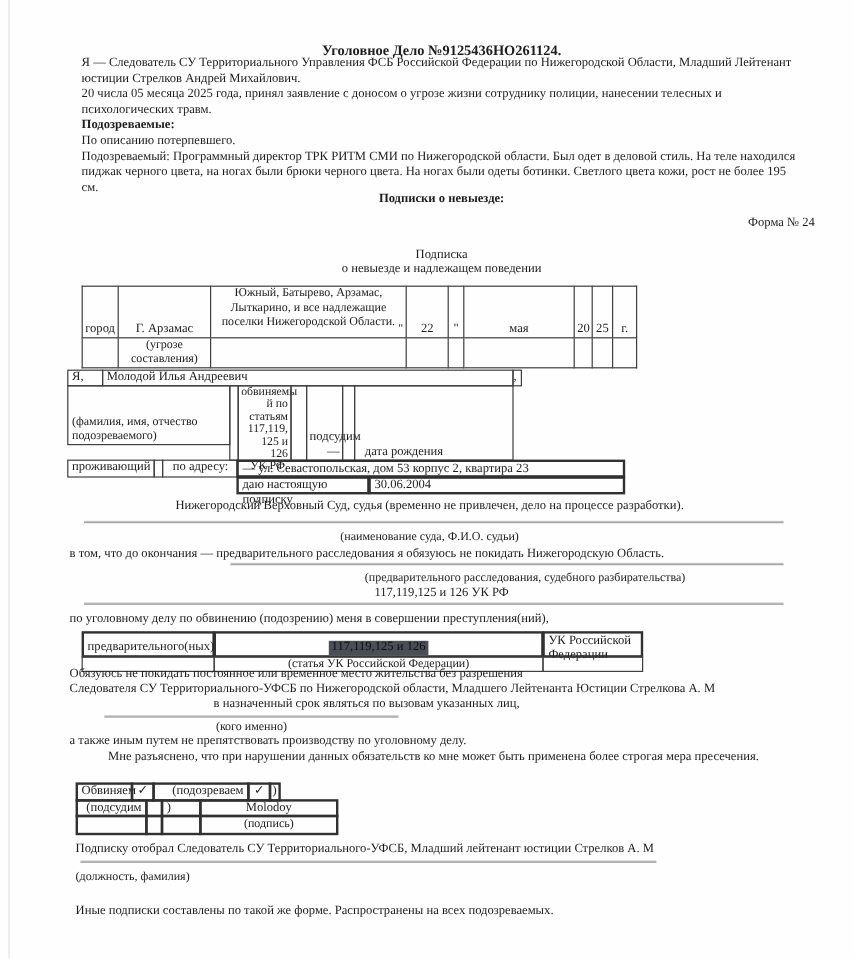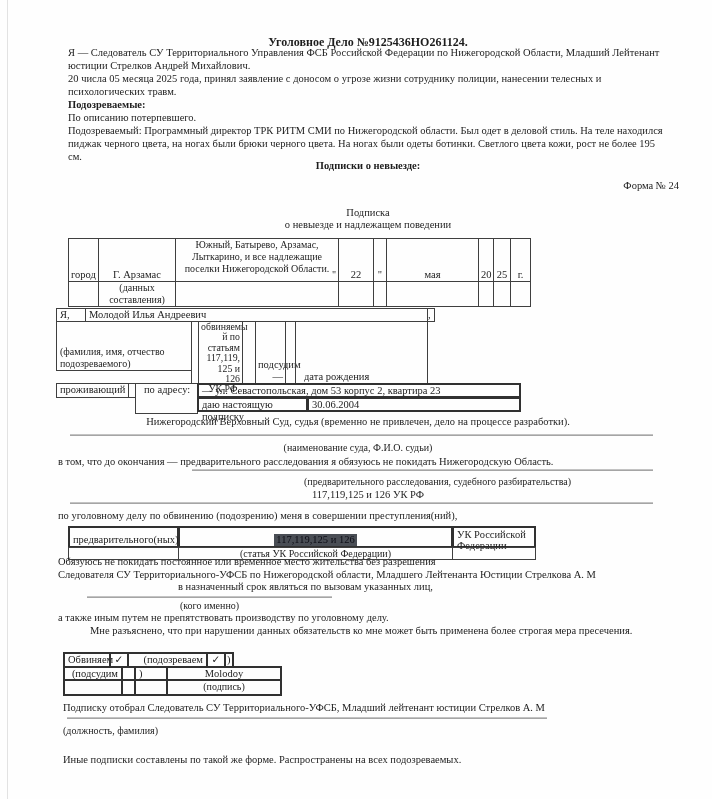--- a/index.html
+++ b/index.html
@@ -74,21 +74,21 @@
       </td>
       <td class="ctr">22</td>
       <td class="ctr">"</td>
       <td class="ctr">мая</td>
       <td class="ctr">20</td>
       <td class="ctr">25</td>
       <td class="ctr">г.</td>
     </tr>
     <tr class="r2">
       <td></td>
-      <td class="ctr note">(данных составления)</td>
+      <td class="ctr note">(угрозе составления)</td>
       <td></td>
       <td></td>
       <td></td>
       <td></td>
       <td></td>
       <td></td>
       <td></td>
     </tr>
   </tbody>
     </table>
@@ -108,21 +108,21 @@
   <div class="cell" style="left:242px;top:321px;width:14px;height:63px"></div>
   <div class="cell colend" style="left:255px;top:321px;width:31px;height:63px;padding:0 2px">
     <span class="ctr">подсудим</span>
     <span class="rt">—</span>
   </div>
   <div class="cell" style="left:285px;top:321px;width:11px;height:63px"></div>
   <div class="cell vb" style="left:295px;top:321px;width:133px;height:63px;padding-left:8px">дата рождения</div>
 
   <div class="cell" style="left:56px;top:383px;width:73px;height:15px">проживающий</div>
   <div class="cell" style="left:128px;top:383px;width:8px;height:15px"></div>
-  <div class="cell" style="left:135px;top:383px;width:63px;height:31px;padding-left:8px">по адресу:</div>
+  <div class="cell" style="left:135px;top:383px;width:63px;height:15px;padding-left:8px">по адресу:</div>
   <div class="cell c2" style="left:197px;top:383px;width:324px;height:15px">— ул. Севастопольская, дом 53  корпус 2,  квартира 23</div>
 
   <div class="cell c2" style="left:197px;top:397px;width:111px;height:15px">даю настоящую подписку</div>
   <div class="cell c2" style="left:307px;top:397px;width:214px;height:15px">30.06.2004</div>
 
   <div class="abs t ctr" style="left:58px;top:415px;width:600px">Нижегородский Верховный Суд, судья (временно не привлечен, дело на процессе разработки).</div>
   <div class="rule" style="left:70px;top:434px;width:583px"></div>
   <div class="abs t ctr note" style="left:58px;top:441px;width:600px">(наименование суда, Ф.И.О. судьи)</div>
   <div class="abs t" style="left:58px;top:455px;width:620px">в том, что до окончания  — предварительного расследования я обязуюсь не покидать Нижегородскую Область.</div>
   <div class="rule" style="left:192px;top:469px;width:461px"></div>

